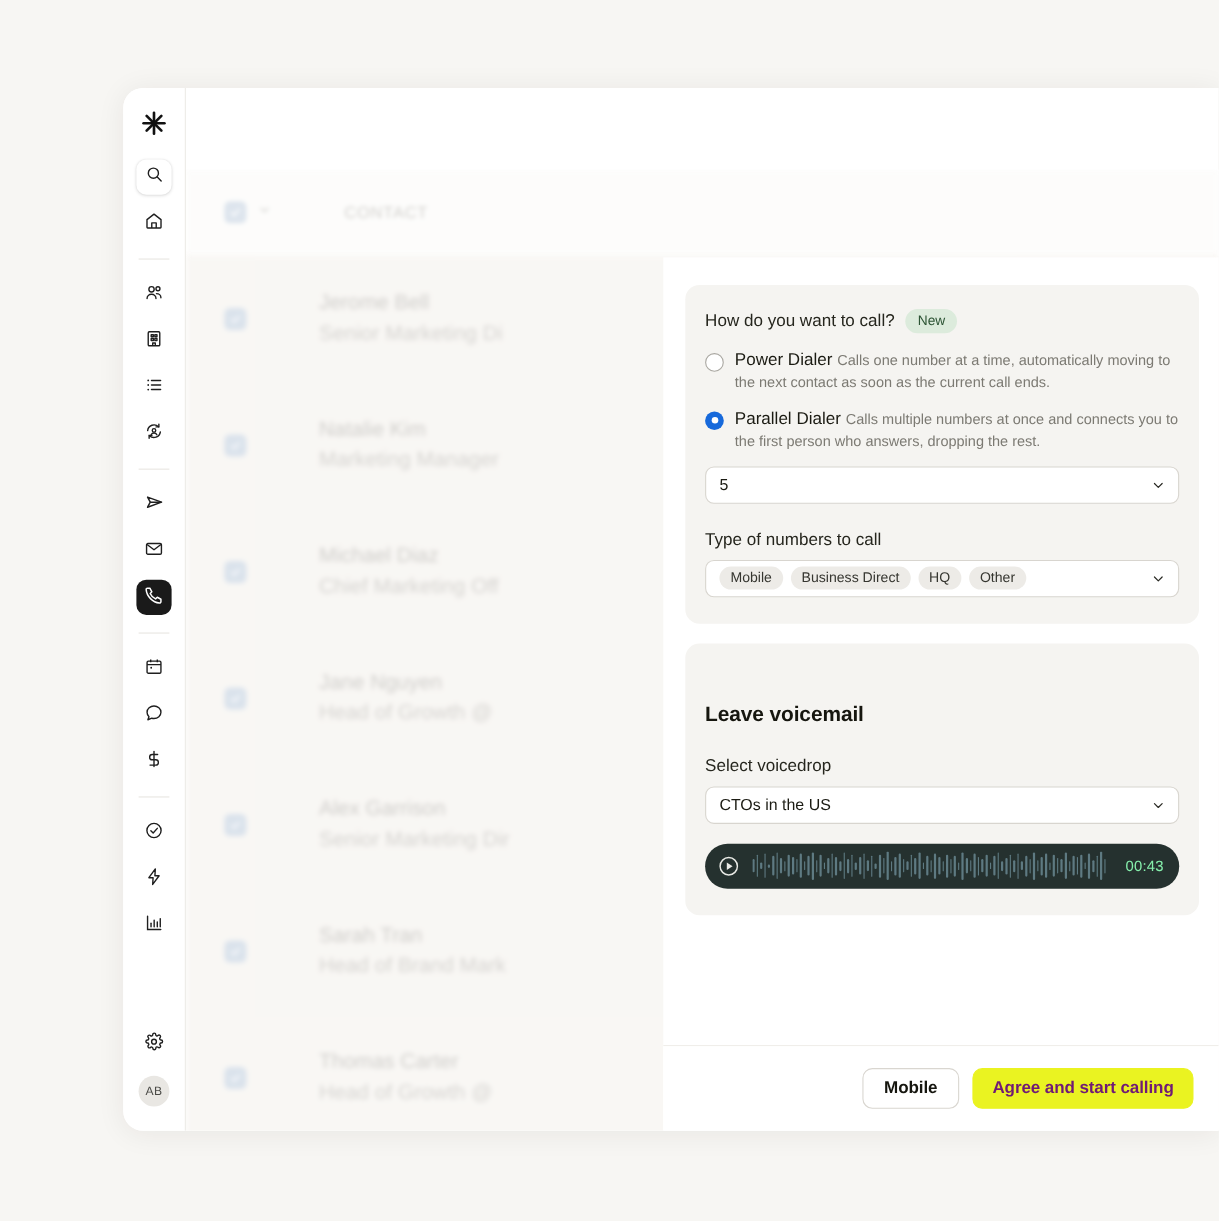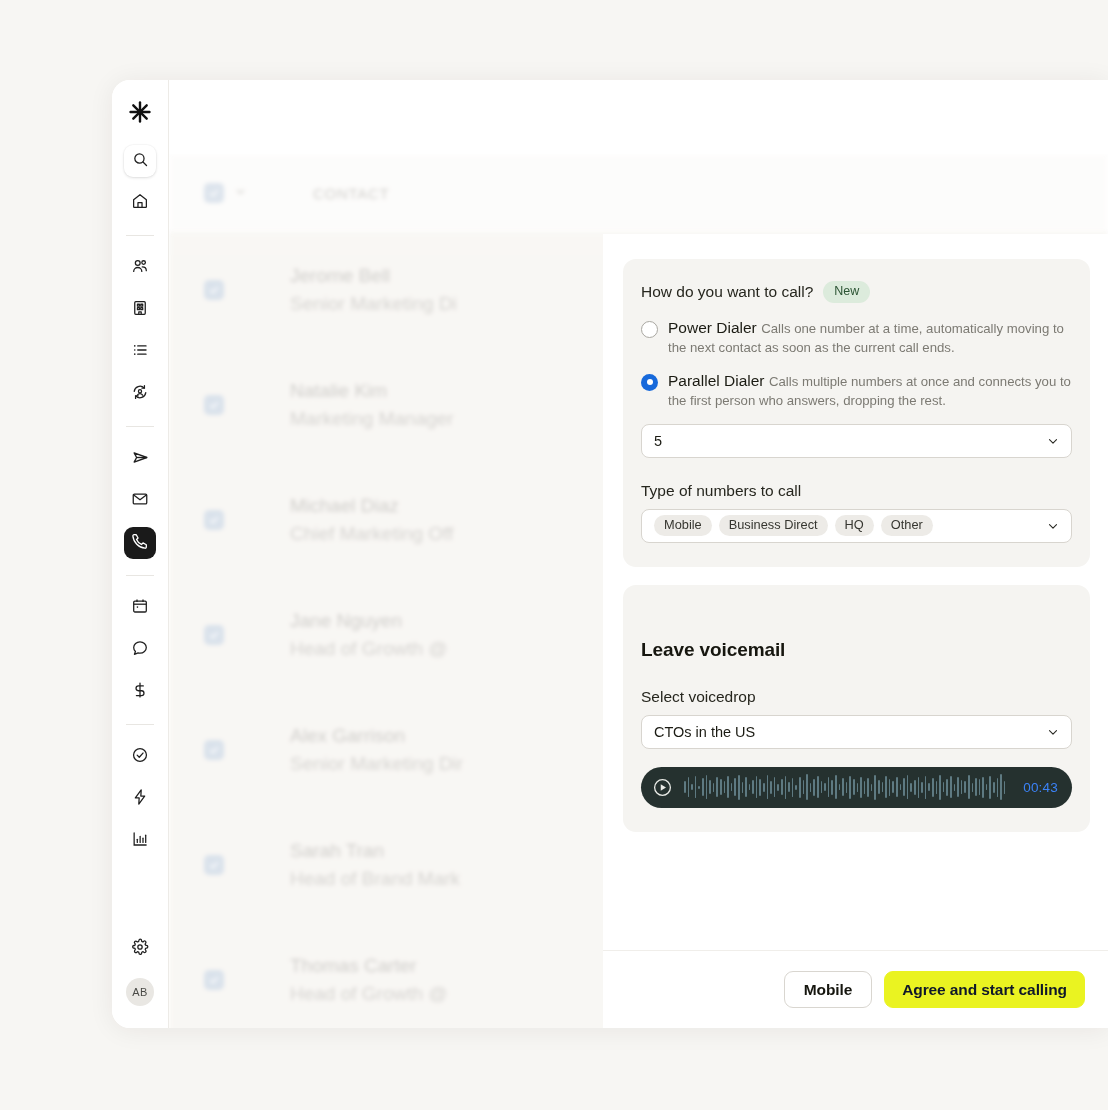--- a/index.html
+++ b/index.html
@@ -309,21 +309,21 @@
   }
   .wave i {
     display: block;
     width: 1.6px;
     background: #5E7A82;
     border-radius: 1px;
     flex: none;
   }
   .player-time {
     font-size: 13.5px;
-    color: #3b82f6;
+    color: #86efac;
     flex: none;
     letter-spacing: .2px;
   }
 
   
   .modal-footer {
     height: 78px;
     border-top: 1px solid #F0EEEA;
     display: flex;
     align-items: center;
@@ -341,21 +341,21 @@
     padding: 0 19px;
     letter-spacing: -0.1px;
   }
   .btn-close {
     background: #FFFFFF;
     border: 1px solid #D9D6D0;
     color: #16160F;
   }
   .btn-primary {
     background: #EAF321;
-    color: #0f172a;
+    color: #701a75;
     border: 1px solid #EAF321;
     padding: 0 17px;
   }
 </style>
 </head>
 <body>
 
 <div class="page">
 
   <div class="app-window">

